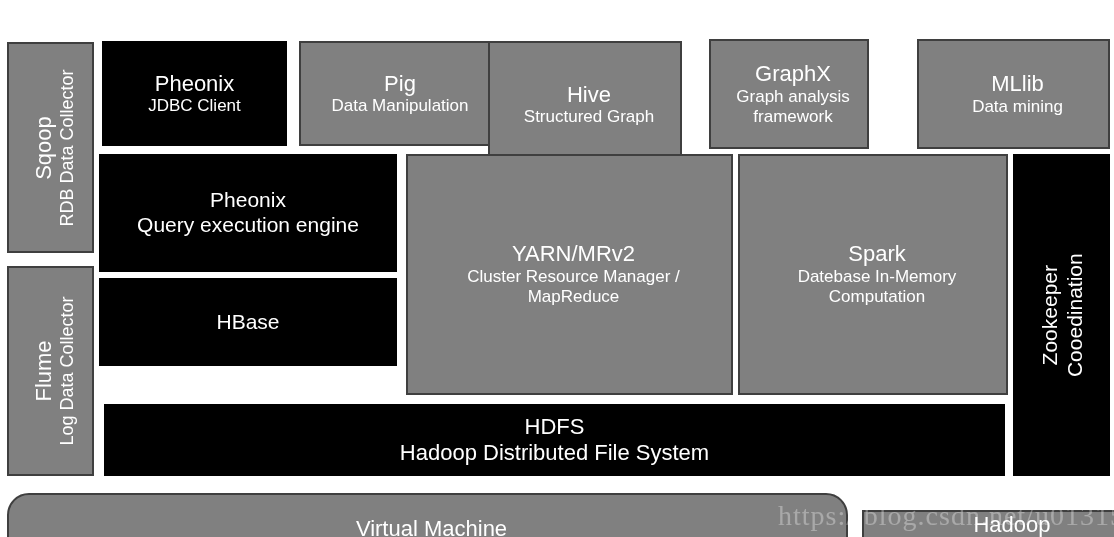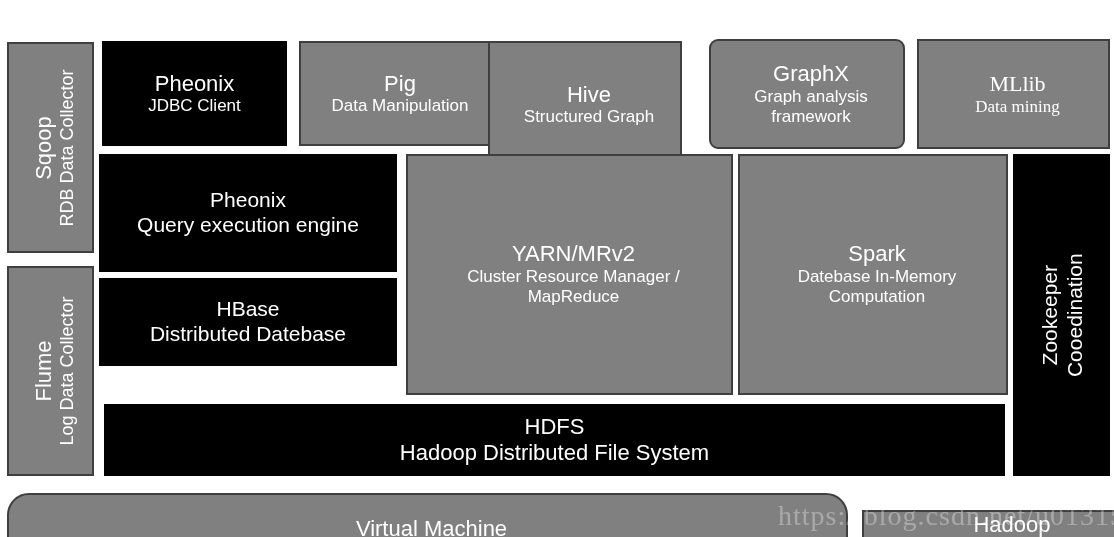--- a/index.html
+++ b/index.html
@@ -112,38 +112,37 @@
   <div class="box gray" style="left:299px; top:6px; width:194px; height:105px;">
     <span class="title t-22">Pig</span>
     <span class="sub t-17">Data Manipulation</span>
   </div>
 
   <div class="box gray" style="left:488px; top:6px; width:194px; height:127px;text-align:center;">
     <span class="title t-22">Hive</span>
     <span class="sub t-17">Structured Graph</span>
   </div>
 
-  <div class="box gray" style="left:709px; top:4px; width:196px; height:110px;border-radius:9px;">
+  <div class="box gray" style="left:709px; top:4px; width:160px; height:110px;">
     <span class="title t-22">GraphX</span>
     <span class="sub t-17" style="max-width:150px;">Graph analysis framework</span>
   </div>
 
-  <div class="box gray" style="left:917px; top:4px; width:193px; height:110px;font-family:Liberation Serif, serif;">
+  <div class="box gray" style="left:917px; top:4px; width:193px; height:110px;">
     <span class="title t-22">MLlib</span>
     <span class="sub t-17">Data mining</span>
   </div>
 
   <div class="box black" style="left:99px; top:119px; width:298px; height:118px;">
     <span class="title t-21">Pheonix</span>
     <span class="sub t-21">Query execution engine</span>
   </div>
 
   <div class="box black" style="left:99px; top:243px; width:298px; height:88px;">
     <span class="title t-21">HBase</span>
-    <span class="sub t-21">Distributed Datebase</span>
   </div>
 
   <div class="box gray" style="left:406px; top:119px; width:327px; height:241px;">
     <span class="title t-22">YARN/MRv2</span>
     <span class="sub t-17">Cluster Resource Manager /</span>
     <span class="sub t-17">MapReduce</span>
   </div>
 
   <div class="box gray" style="left:738px; top:119px; width:270px; height:241px;">
     <span class="title t-22">Spark</span>

